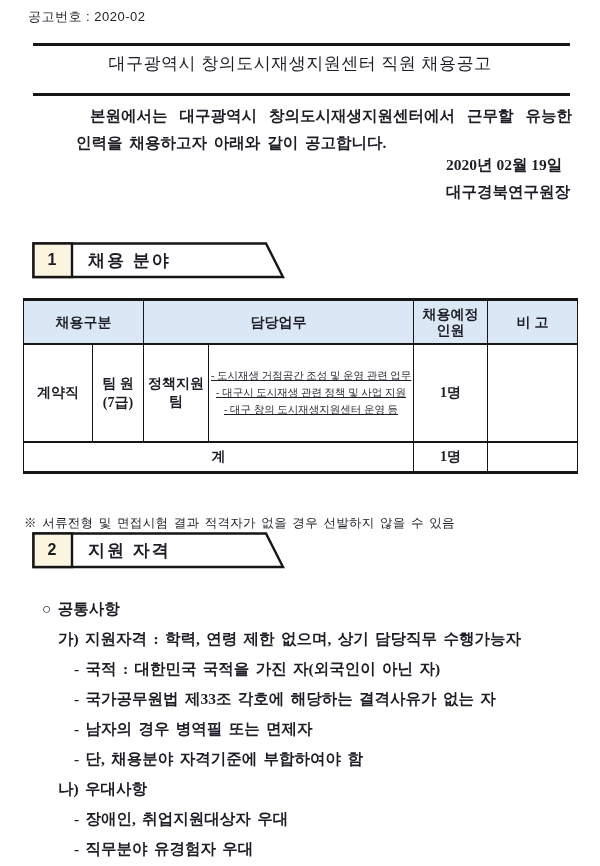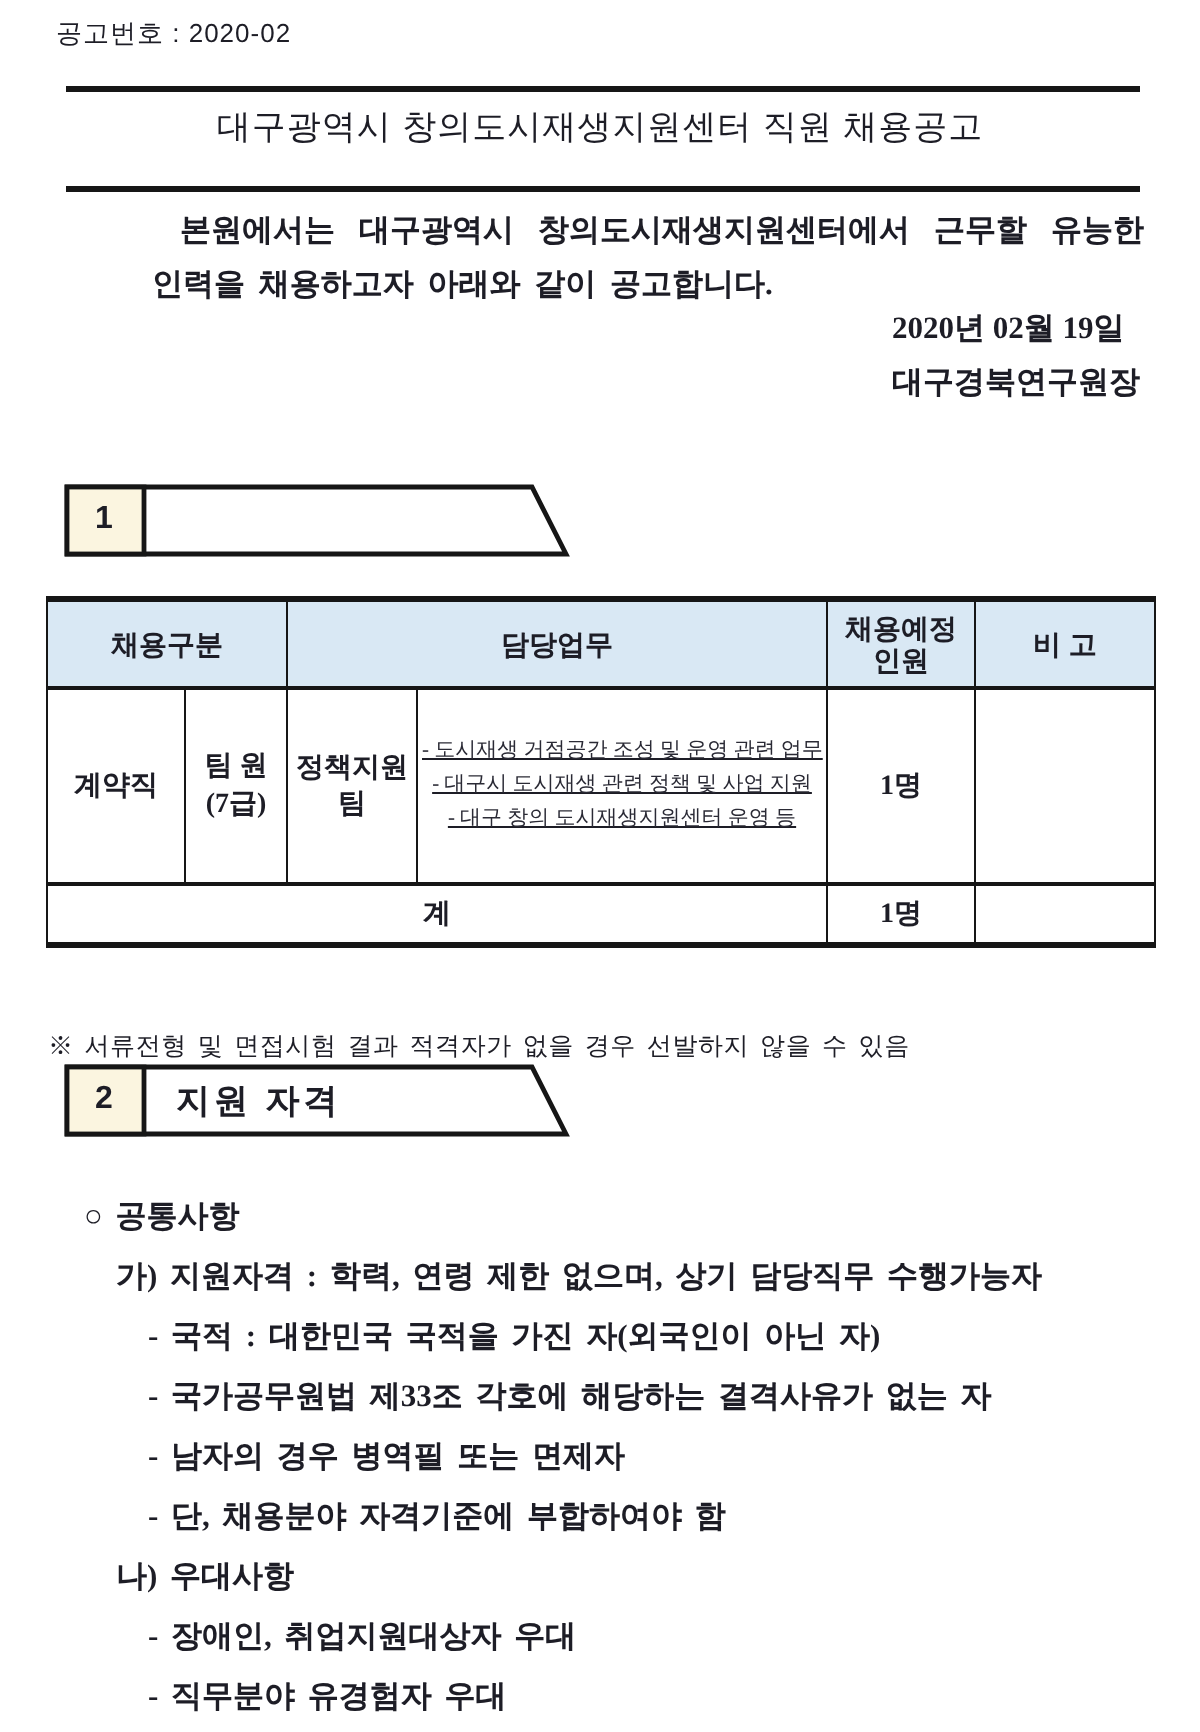--- a/index.html
+++ b/index.html
@@ -105,20 +105,21 @@
     <div>2020년 02월 19일</div>
     <div>대구경북연구원장</div>
   </div>
 
   <div class="section-header section1-header">
     <svg class="sh-svg" width="254" height="37" viewBox="0 0 254 37">
       <polygon points="1.5,1.5 234,1.5 251,35 1.5,35" fill="#ffffff" stroke="#161616" stroke-width="2.4"></polygon>
       <rect x="1.5" y="1.5" width="38.5" height="33.5" fill="#fbf5e0" stroke="#161616" stroke-width="2.4"></rect>
     </svg>
     <span class="sh-num">1</span>
+    <span class="sh-title">채용 분야</span>
   </div>
 
   <div class="table-wrap">
     <table class="recruit">
       <colgroup>
         <col style="width:69px">
           <col style="width:51px">
           <col style="width:65px">
         <col style="width:205px">
           <col style="width:74px">

